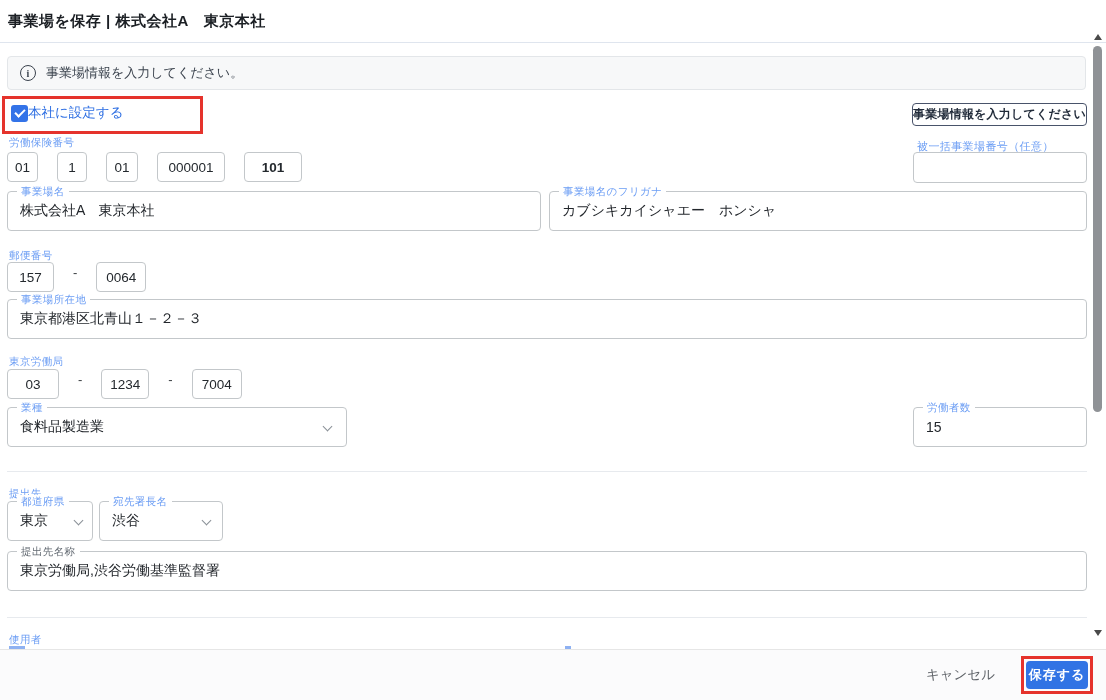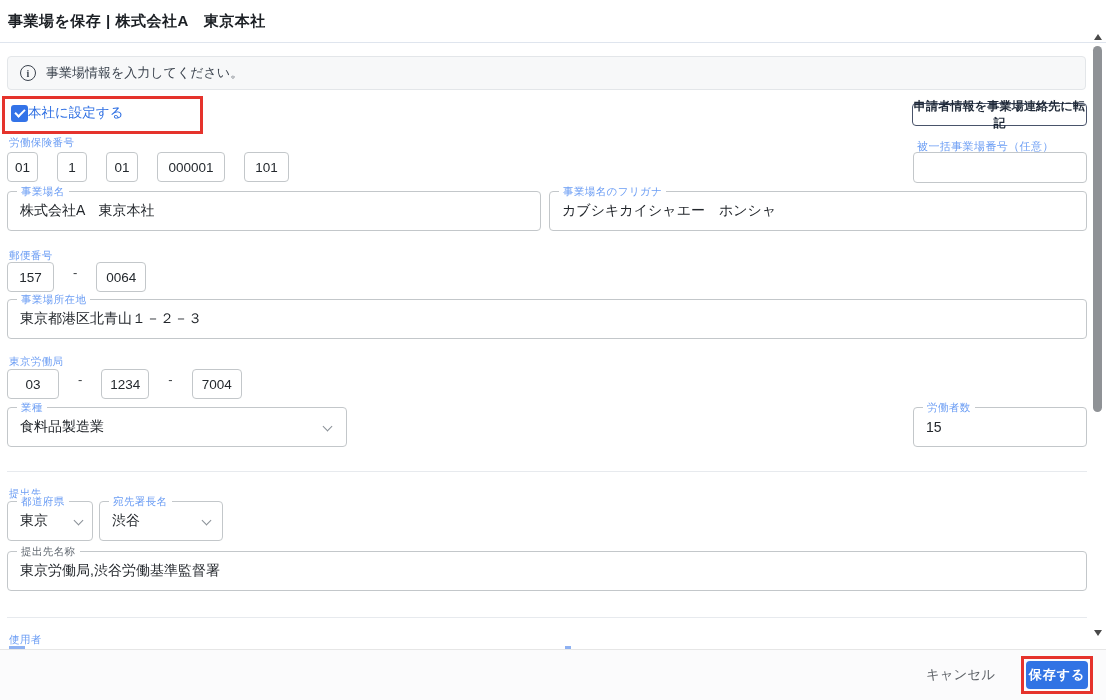--- a/index.html
+++ b/index.html
@@ -83,29 +83,29 @@
     <span class="info-icon">i</span>
     <span class="banner-text">事業場情報を入力してください。</span>
   </div>
 
   <div class="red-annot annot-checkbox"></div>
   <div class="hq-row">
     <span class="checkbox"></span>
     <span class="hq-label">本社に設定する</span>
   </div>
 
-  <button class="transfer-btn">申請者情報を事業場連絡先に転記</button>
+  <button class="transfer-btn">事業場情報を入力してください</button>
 
   <div class="flabel" style="left:9px; top:136px;">労働保険番号</div>
   <div class="boxrow" style="left:7px; top:152px;">
     <span class="box" style="width:31px;">01</span>
     <span class="box" style="width:30px;">1</span>
     <span class="box" style="width:32px;">01</span>
     <span class="box" style="width:68px;">000001</span>
-    <span class="box" style="width:45px;">101</span>
+    <span class="box" style="width:58px;font-weight:bold;">101</span>
   </div>
 
   <div class="flabel flabel-sm" style="left:917px; top:139px;">被一括事業場番号（任意）</div>
   <div class="box" style="position:absolute; left:913px; top:152px; width:174px; height:31px;"></div>
 
   <div class="mfield" style="left:7px; top:191px; width:534px;">
     <span class="notch">事業場名</span>
     <span class="fvalue">株式会社A　東京本社</span>
   </div>
   <div class="mfield" style="left:549px; top:191px; width:538px;">

